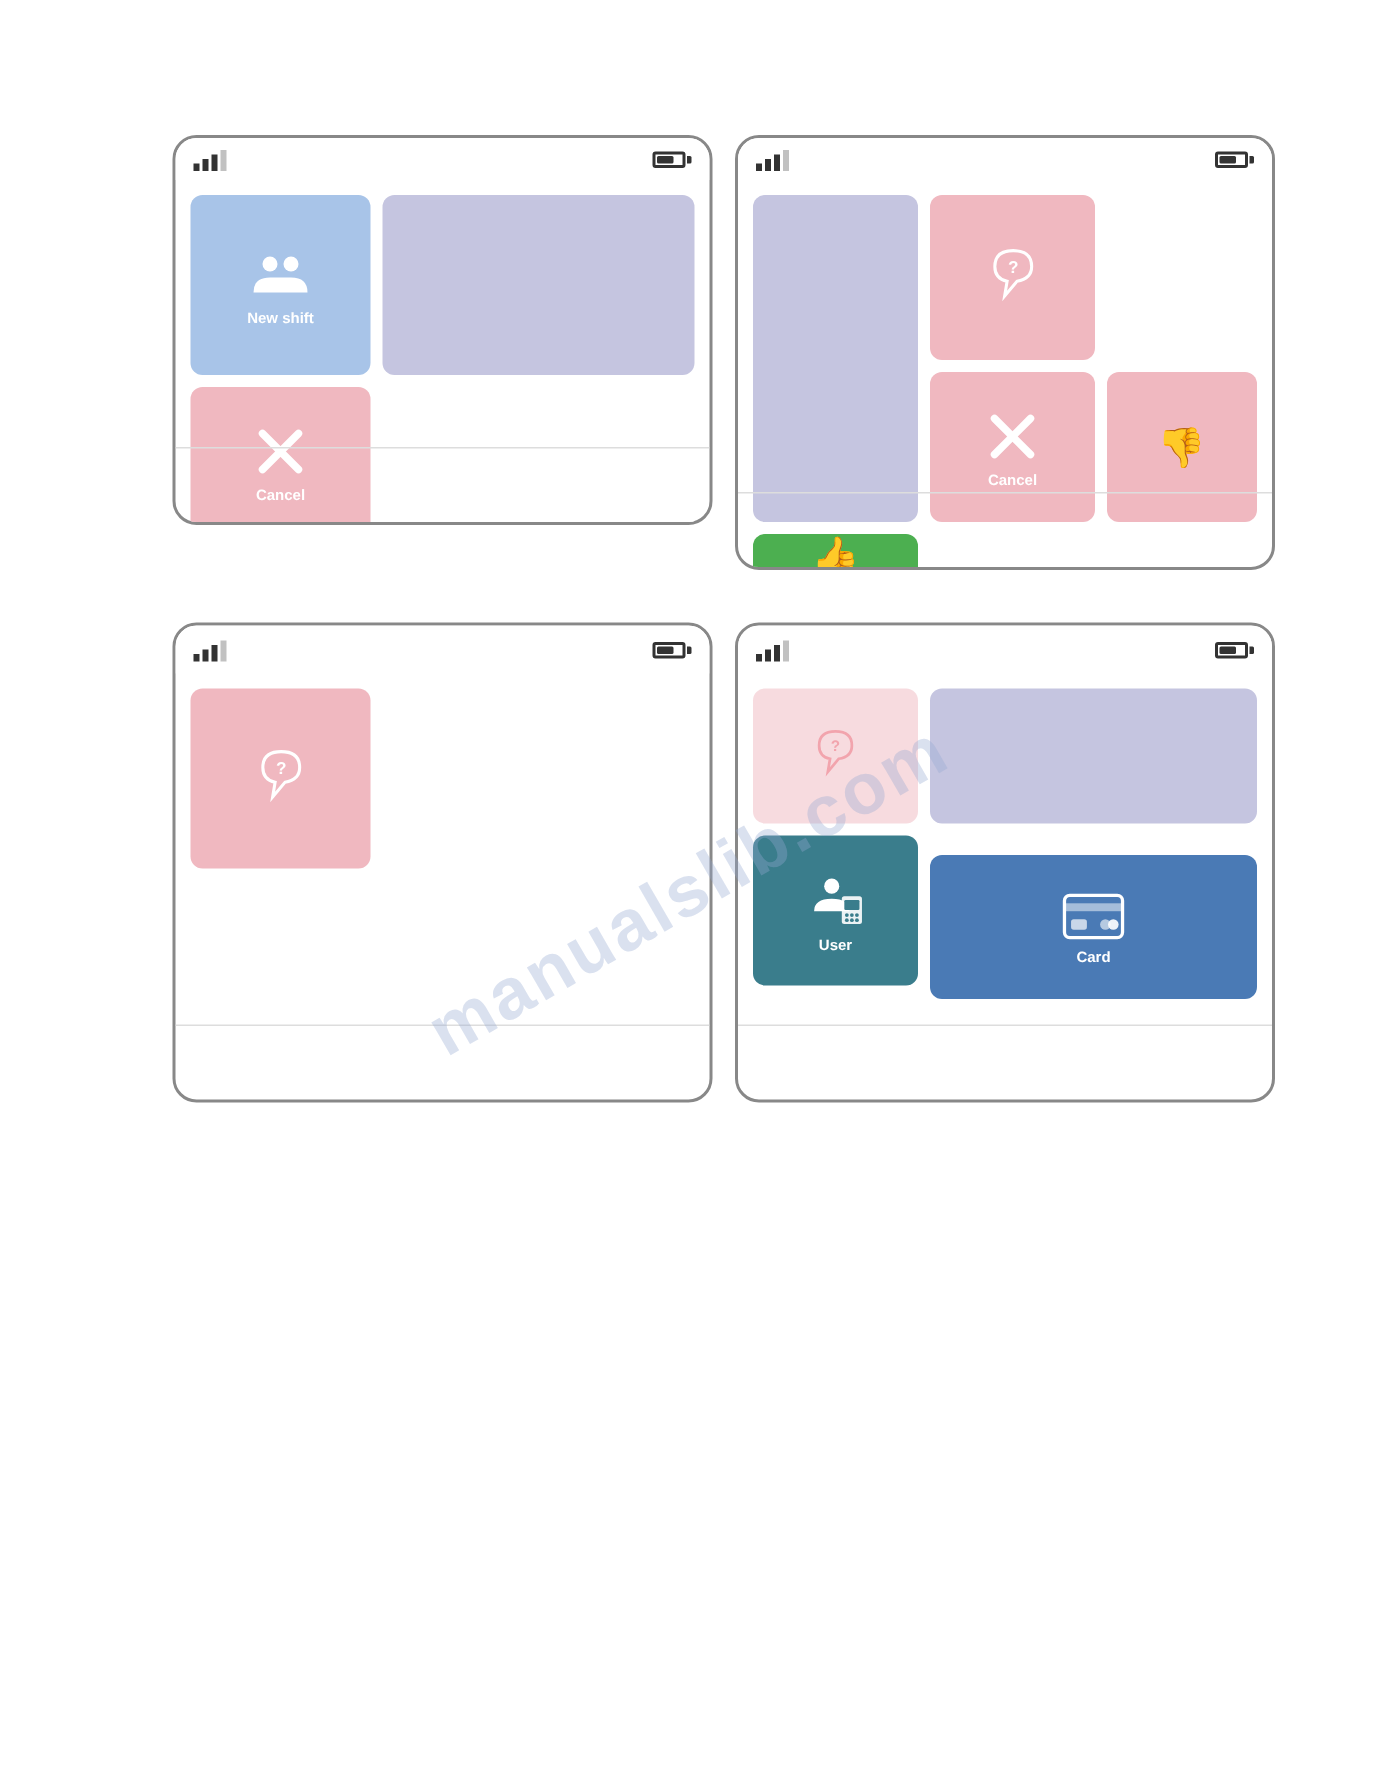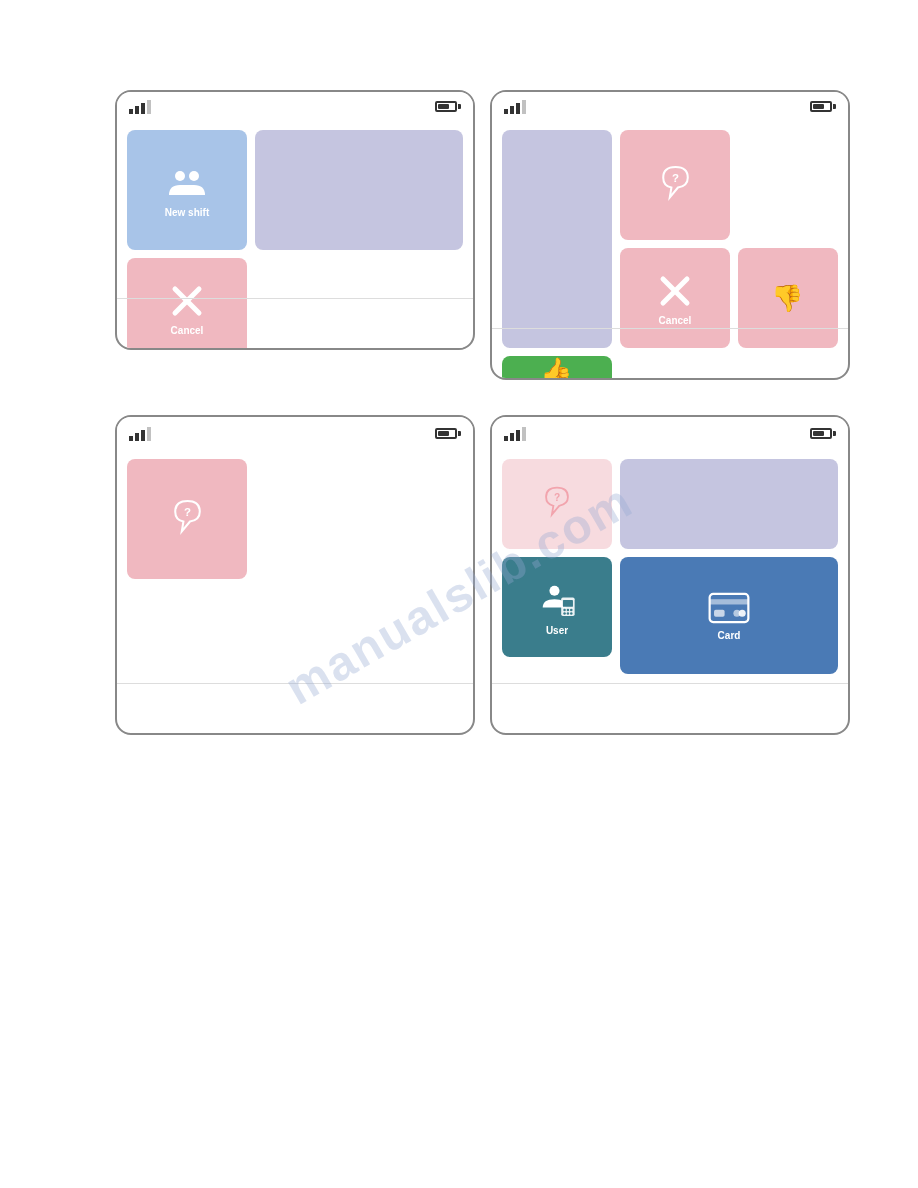--- a/index.html
+++ b/index.html
@@ -355,21 +355,21 @@
           <circle cx="34" cy="37" r="1.5" fill="#3a7d8c"></circle>
           <circle cx="38" cy="37" r="1.5" fill="#3a7d8c"></circle>
           <circle cx="42" cy="37" r="1.5" fill="#3a7d8c"></circle>
           <circle cx="34" cy="41" r="1.5" fill="#3a7d8c"></circle>
           <circle cx="38" cy="41" r="1.5" fill="#3a7d8c"></circle>
           <circle cx="42" cy="41" r="1.5" fill="#3a7d8c"></circle>
         </svg>
         <div class="tile-label">User</div>
       </div>
 
-      <div class="tile tile-blue-med" style="height:117px;">
+      <div class="tile tile-blue-med" style="height:96px;margin-top:13px;">
         <svg viewBox="0 0 50 40" width="44" height="36">
           <rect x="3" y="4" width="44" height="32" rx="4" fill="none" stroke="white" stroke-width="2.5"></rect>
           <rect x="3" y="10" width="44" height="6" fill="white" opacity="0.5"></rect>
           <rect x="8" y="22" width="12" height="8" rx="2" fill="white" opacity="0.7"></rect>
           <circle cx="34" cy="26" r="4" fill="white" opacity="0.6"></circle>
           <circle cx="40" cy="26" r="4" fill="white" opacity="0.9"></circle>
         </svg>
         <div class="tile-label">Card</div>
       </div>
     </div>

